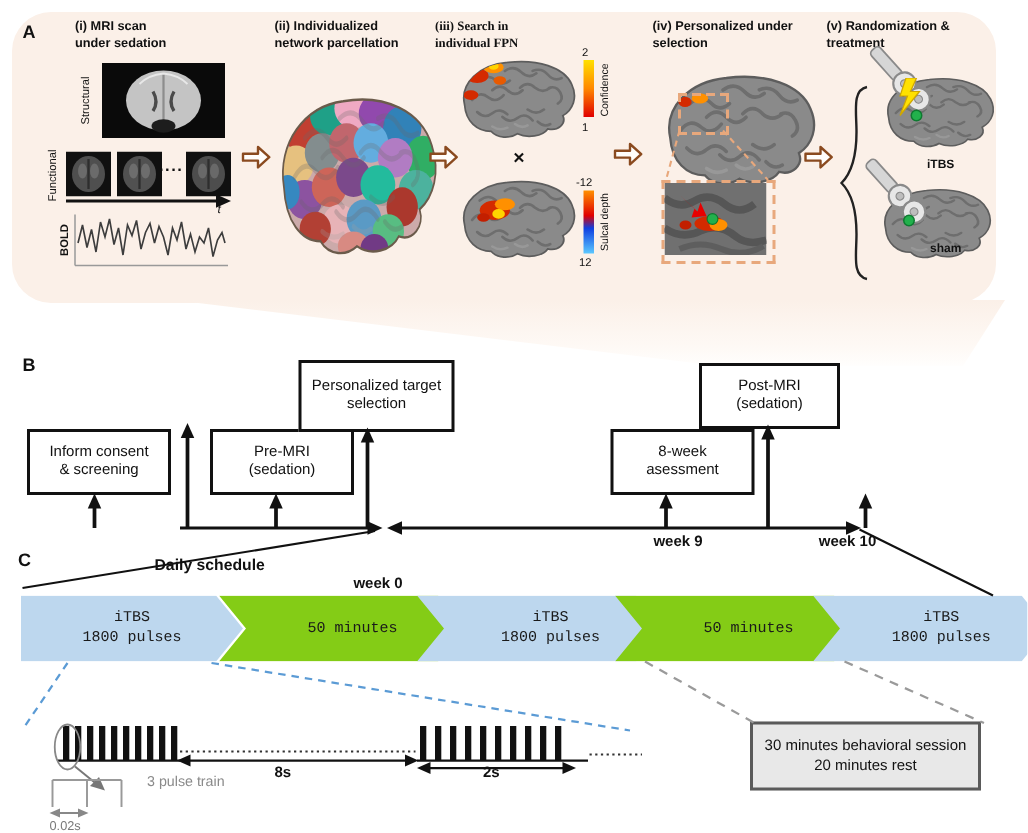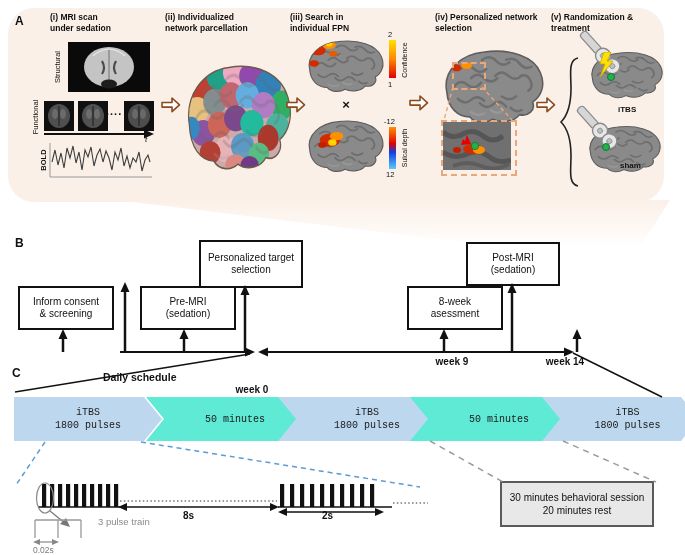--- a/index.html
+++ b/index.html
@@ -12,21 +12,21 @@
   .step-title{font-size:8.5px;font-weight:bold;line-height:1.3;}
   .rot{position:absolute;transform:translate(-50%,-50%) rotate(-90deg);white-space:nowrap;}
   .bbox{position:absolute;background:#fff;border:2px solid #111;font-size:10px;
         line-height:1.25;display:flex;align-items:center;justify-content:center;
         text-align:center;white-space:pre-line;}
   .wk{position:absolute;font-size:10px;font-weight:bold;text-align:center;width:60px;}
   .chev{position:absolute;top:397px;height:44px;display:flex;align-items:center;
         justify-content:center;text-align:center;font-family:"Liberation Mono",monospace;
         font-size:10px;line-height:1.3;white-space:pre-line;color:#1a1a1a;}
   .chev.blue{background:#bdd7ee;}
-  .chev.gray{background:#5eead4;}
+  .chev.gray{background:#84cc16;}
   .chev.notched{clip-path:polygon(0 0,calc(100% - 18px) 0,100% 50%,calc(100% - 18px) 100%,0 100%,18px 50%);padding-left:14px;}
   .chev.first{clip-path:polygon(0 0,calc(100% - 18px) 0,100% 50%,calc(100% - 18px) 100%,0 100%);}
   .peach{position:absolute;left:8px;top:8px;width:656px;height:194px;background:#fbf0e8;border-radius:26px;}
   .funnel{position:absolute;left:110px;top:200px;width:560px;height:44px;
           background:linear-gradient(#fbf0e8,#fef9f5 70%,#fffefd);
           clip-path:polygon(1% 0,100% 0,95% 100%,66% 100%);}
   .obox{position:absolute;border:2px dashed #e8a87c;}
   .graybox{position:absolute;left:500px;top:481px;width:150px;height:42px;background:#e8e8e8;
            border:2px solid #5a5a5a;font-size:10px;line-height:1.35;display:flex;align-items:center;
            justify-content:center;text-align:center;white-space:pre-line;}
@@ -71,25 +71,25 @@
 
   <div class="peach"></div>
   <div class="funnel"></div>
 
   <div class="abs panel-label" style="left:15px;top:14px;">A</div>
   <div class="abs panel-label" style="left:15px;top:236px;">B</div>
   <div class="abs panel-label" style="left:12px;top:366px;">C</div>
 
   <div class="abs step-title pre" style="left:50px;top:12px;width:120px;">(i) MRI scan
 under sedation</div>
-  <div class="abs step-title pre" style="left:165px;top:12px;width:122px;">(ii) Individualized
+  <div class="abs step-title pre" style="left:183px;top:12px;width:122px;">(ii) Individualized
 network parcellation</div>
-  <div class="abs step-title pre" style="left:290px;top:12px;width:115px;">(iii) Search in
+  <div class="abs step-title pre" style="left:290px;top:12px;width:115px;font-family:Liberation Serif, serif;">(iii) Search in
 individual FPN</div>
-  <div class="abs step-title pre" style="left:435px;top:12px;width:126px;">(iv) Personalized network
+  <div class="abs step-title pre" style="left:435px;top:12px;width:126px;">(iv) Personalized under
 selection</div>
   <div class="abs step-title pre" style="left:551px;top:12px;width:124px;">(v) Randomization &amp;
 treatment</div>
 
   <div class="rot" style="left:57px;top:67px;font-size:7.5px;">Structural</div>
   <svg class="abs" style="left:68px;top:42px;" width="82" height="50">
     <rect width="82" height="50" fill="#0a0a0a"></rect>
     <ellipse cx="41" cy="25" rx="25" ry="20" fill="#c4c4c4"></ellipse>
     <path d="M41,7 V43" stroke="#8d8d8d" stroke-width="1.5"></path>
     <path d="M34,19 q4,7 0,13 M48,19 q-4,7 0,13" stroke="#4a4a4a" stroke-width="2.2" fill="none"></path>
@@ -247,21 +247,21 @@
   <div class="bbox" style="left:140px;top:286px;width:92px;height:40px;">Pre-MRI
 (sedation)</div>
   <div class="bbox" style="left:199px;top:240px;width:100px;height:44px;">Personalized target
 selection</div>
   <div class="bbox" style="left:407px;top:286px;width:92px;height:40px;">8-week
 asessment</div>
   <div class="bbox" style="left:466px;top:242px;width:90px;height:40px;">Post-MRI
 (sedation)</div>
   <div class="wk" style="left:222px;top:356px;margin-top:28px;">week 0</div>
   <div class="wk" style="left:422px;top:356px;">week 9</div>
-  <div class="wk" style="left:535px;top:356px;">week 14</div>
+  <div class="wk" style="left:535px;top:356px;">week 10</div>
 
   <div class="abs" style="left:103px;top:371px;font-size:10.5px;font-weight:bold;">Daily schedule</div>
   <div class="chev blue first" style="left:14px;width:148px;">iTBS
 1800 pulses</div>
   <div class="chev gray notched" style="left:146px;width:150px;">50 minutes</div>
   <div class="chev blue notched" style="left:278px;width:150px;">iTBS
 1800 pulses</div>
   <div class="chev gray notched" style="left:410px;width:150px;">50 minutes</div>
   <div class="chev blue notched" style="left:542px;width:143px;">iTBS
 1800 pulses</div>

